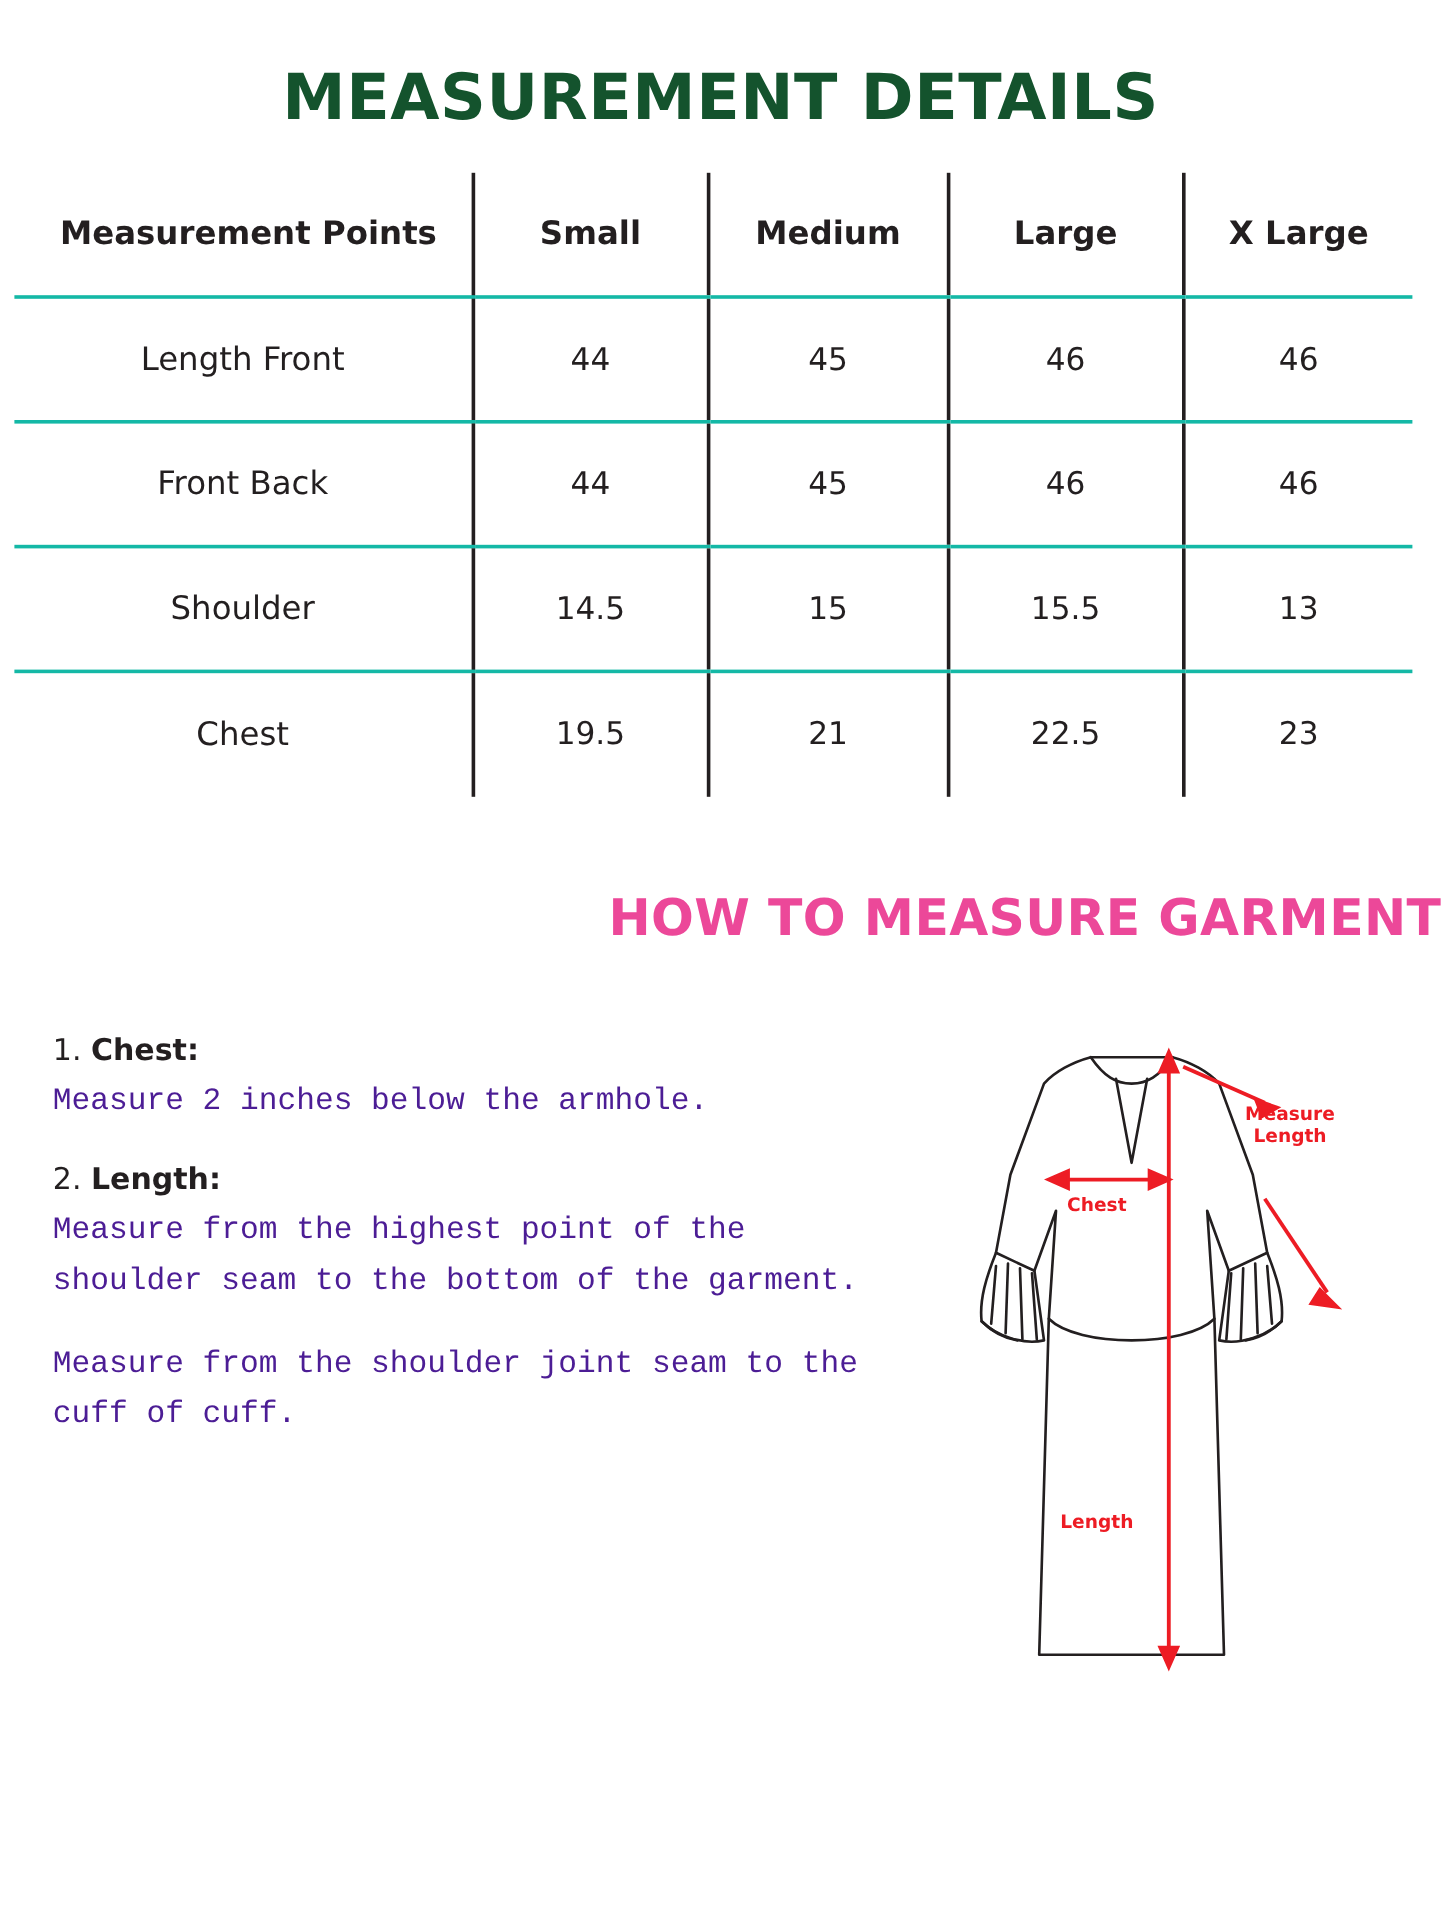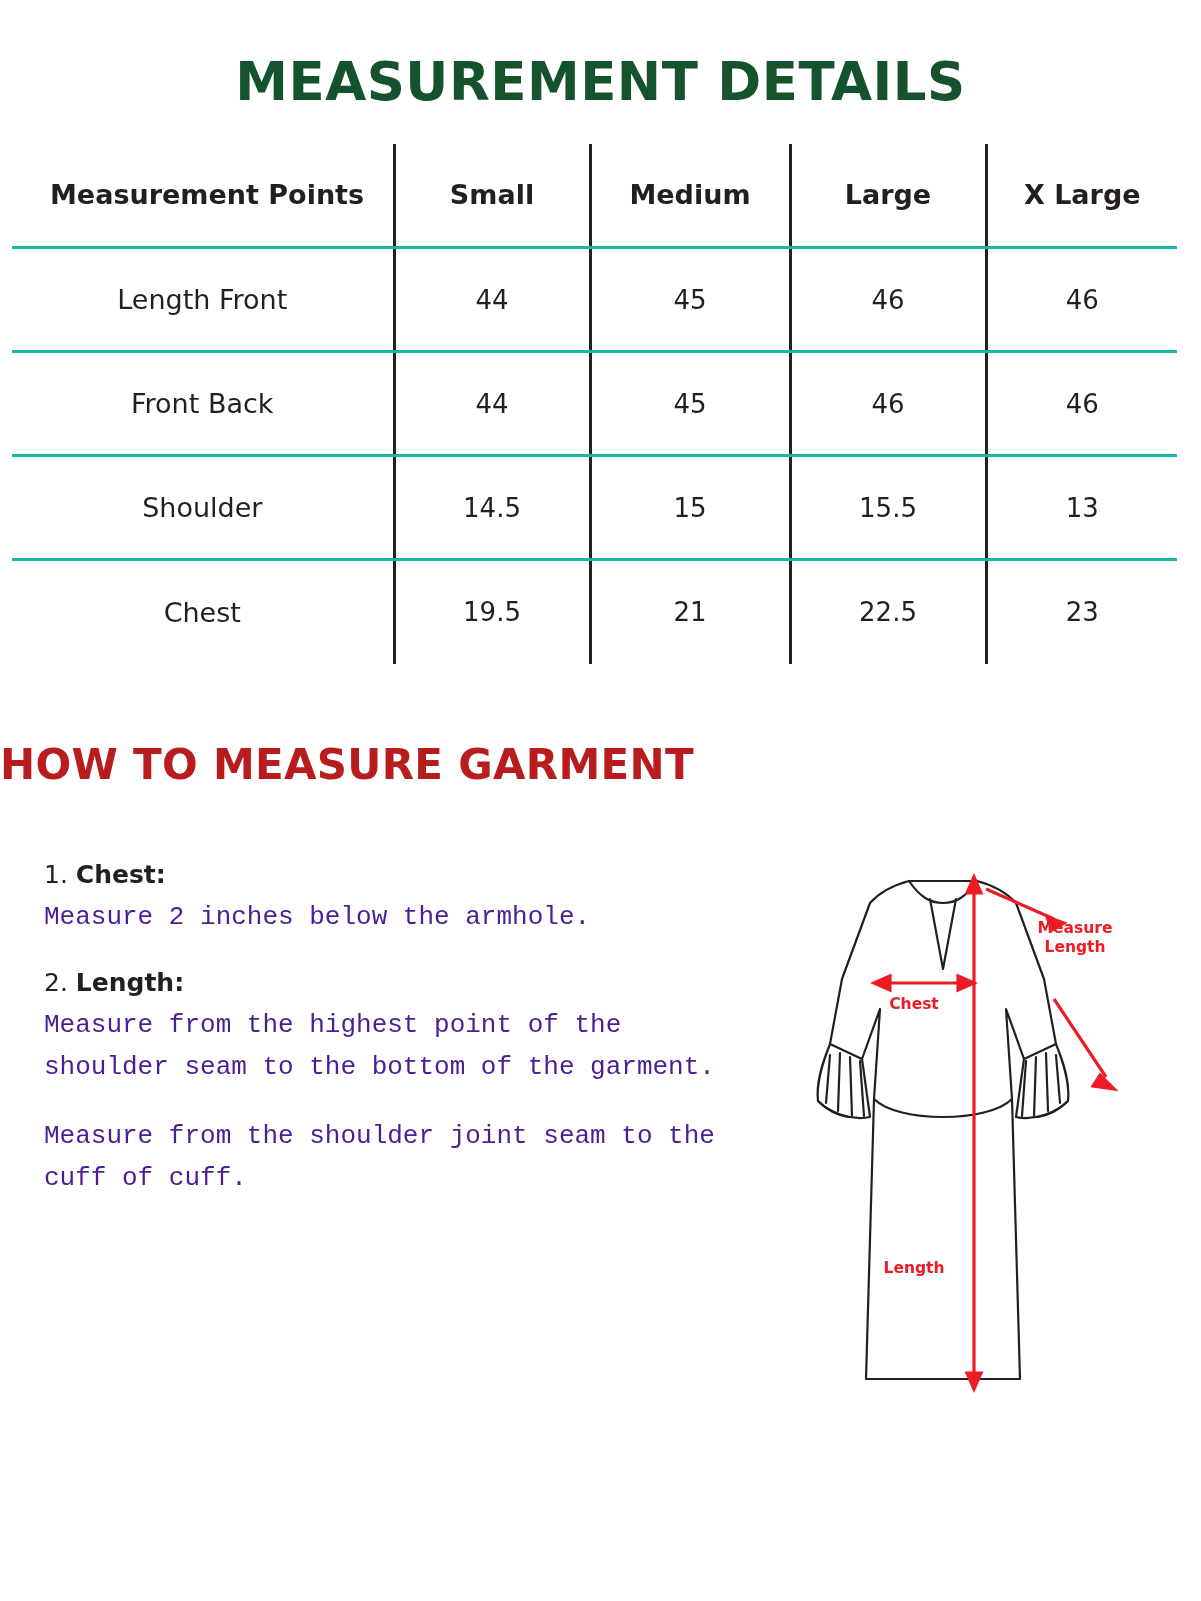--- a/index.html
+++ b/index.html
@@ -83,25 +83,25 @@
     font-size: 27px;
   }
   .col-label  { width: 382px; }
   .col-small  { width: 196px; }
   .col-medium { width: 200px; }
   .col-large  { width: 196px; }
   .col-xlarge { width: 191px; }
 
   
   .section-title {
-    text-align: left;
+    text-align: right;
     font-size: 42px;
     font-weight: 700;
     letter-spacing: 0.3px;
-    color: #b91c1c;
+    color: #ec4899;
     margin: 76px 0 0 0;
   }
 
   .howto {
     display: flex;
     align-items: flex-start;
     margin-top: 68px;
     padding: 0 24px 0 44px;
   }
   .howto-text {

